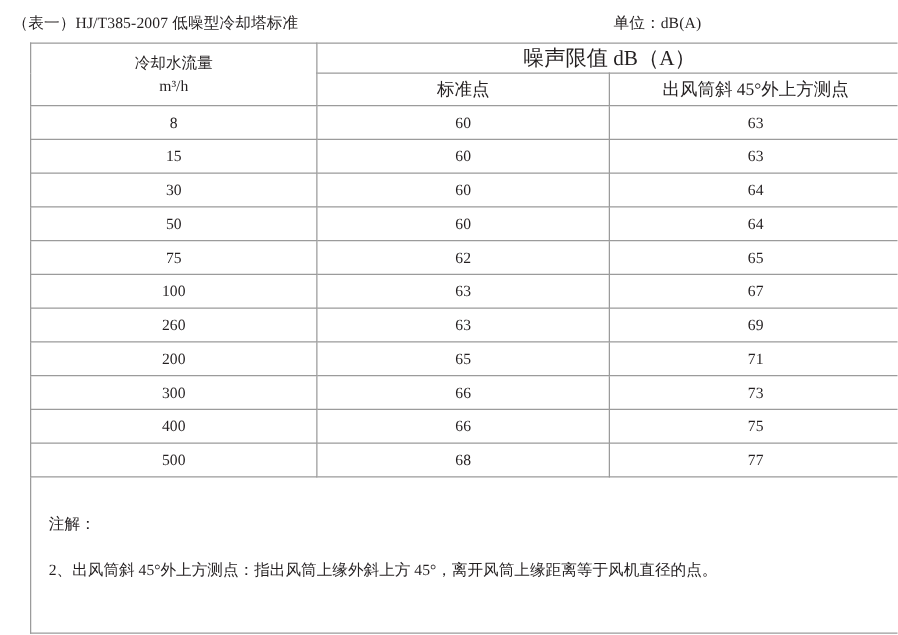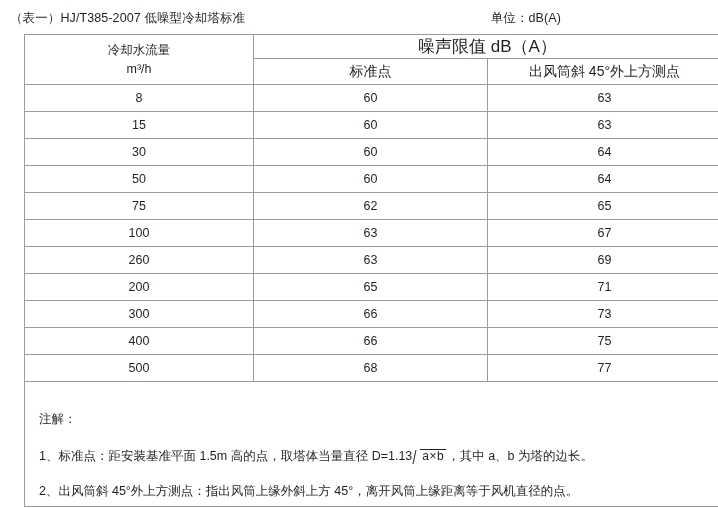--- a/index.html
+++ b/index.html
@@ -13,20 +13,21 @@
     font-family: "Liberation Sans", "DejaVu Sans", sans-serif;
     color: #1a1a1a;
     overflow: hidden;
   }
   .page {
     position: relative;
     width: 571px;
     height: 508px;
     box-sizing: border-box;
     padding: 0;
+    font-family: Liberation Serif, serif;
   }
   .header-row {
     position: absolute;
     top: 9px;
     left: 10px;
     right: 10px;
     height: 18px;
     display: flex;
     align-items: center;
     justify-content: space-between;
@@ -206,20 +207,17 @@
         <tr class="data">
           <td>500</td>
           <td>68</td>
           <td>77</td>
         </tr>
       </tbody>
     </table>
 
     <div class="notes-cell">
       <div class="note-line note-title">注解：</div>
-      <div class="note-line">
-        <span>1、标准点：距安装基准平面 1.5m 高的点，取塔体当量直径 D=1.13</span><span class="radical"><span class="inner">a×b</span></span><span>，其中 a、b 为塔的边长。</span>
-      </div>
       <div class="note-line">2、出风筒斜 45°外上方测点：指出风筒上缘外斜上方 45°，离开风筒上缘距离等于风机直径的点。</div>
     </div>
   </div>
 
 </div>
 
 </body></html>

